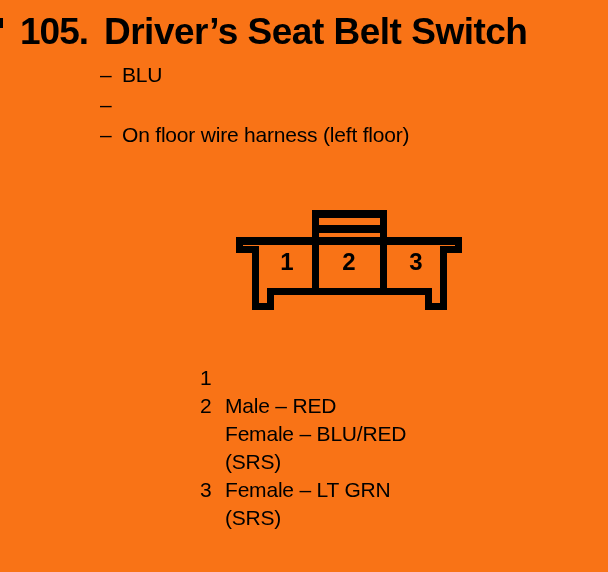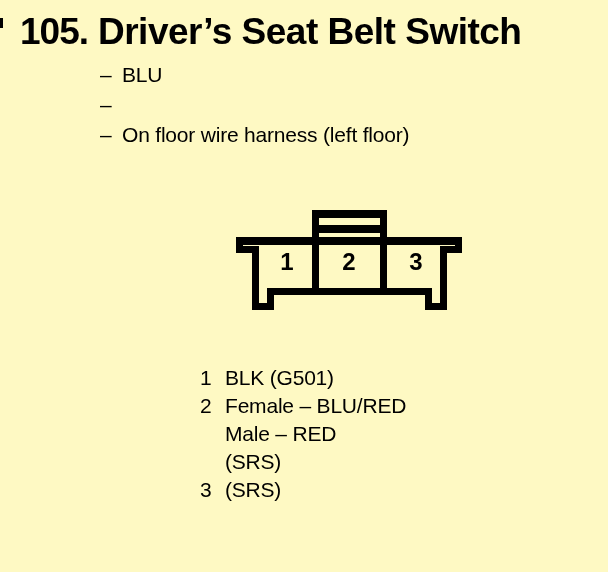--- a/index.html
+++ b/index.html
@@ -4,21 +4,21 @@
 <style>
   html, body {
     margin: 0;
     padding: 0;
     background: #ffffff;
   }
   .page {
     position: relative;
     width: 608px;
     height: 572px;
-    background: #fef9c3;
+    background: #f97316;
     color: #000000;
     font-family: "Liberation Sans", sans-serif;
     overflow: hidden;
   }
   .edge-artifact {
     position: absolute;
     left: 0;
     top: 18px;
     width: 3px;
     height: 10px;
@@ -29,21 +29,21 @@
     left: 20px;
     top: 13px;
     font-size: 37px;
     line-height: 37px;
     font-weight: 700;
     letter-spacing: -1px;
     white-space: nowrap;
   }
   .title-text {
     position: absolute;
-    left: 98px;
+    left: 104px;
     top: 13px;
     margin: 0;
     font-size: 37px;
     line-height: 37px;
     font-weight: 700;
     letter-spacing: -0.5px;
     white-space: nowrap;
   }
   .bullets {
     position: absolute;
@@ -144,33 +144,31 @@
       <rect class="seg" x="193" y="97" width="22" height="7"></rect>
     </g>
     <text class="cav" x="55" y="64">1</text>
     <text class="cav" x="117" y="64">2</text>
     <text class="cav" x="184" y="64">3</text>
   </svg>
 
   <div class="legend">
     <div class="legend-item">
       <span class="pin">1</span>
-      <div class="lines">
-        <div>BLK (G501)</div>
-      </div>
     </div>
     <div class="legend-item">
       <span class="pin">2</span>
       <div class="lines">
+        <div>Male – RED</div>
         <div>Female – BLU/RED</div>
-        <div>Male – RED</div>
         <div>(SRS)</div>
       </div>
     </div>
     <div class="legend-item">
       <span class="pin">3</span>
       <div class="lines">
+        <div>Female – LT GRN</div>
         <div>(SRS)</div>
       </div>
     </div>
   </div>
 
 </div>
 
 </body></html>

